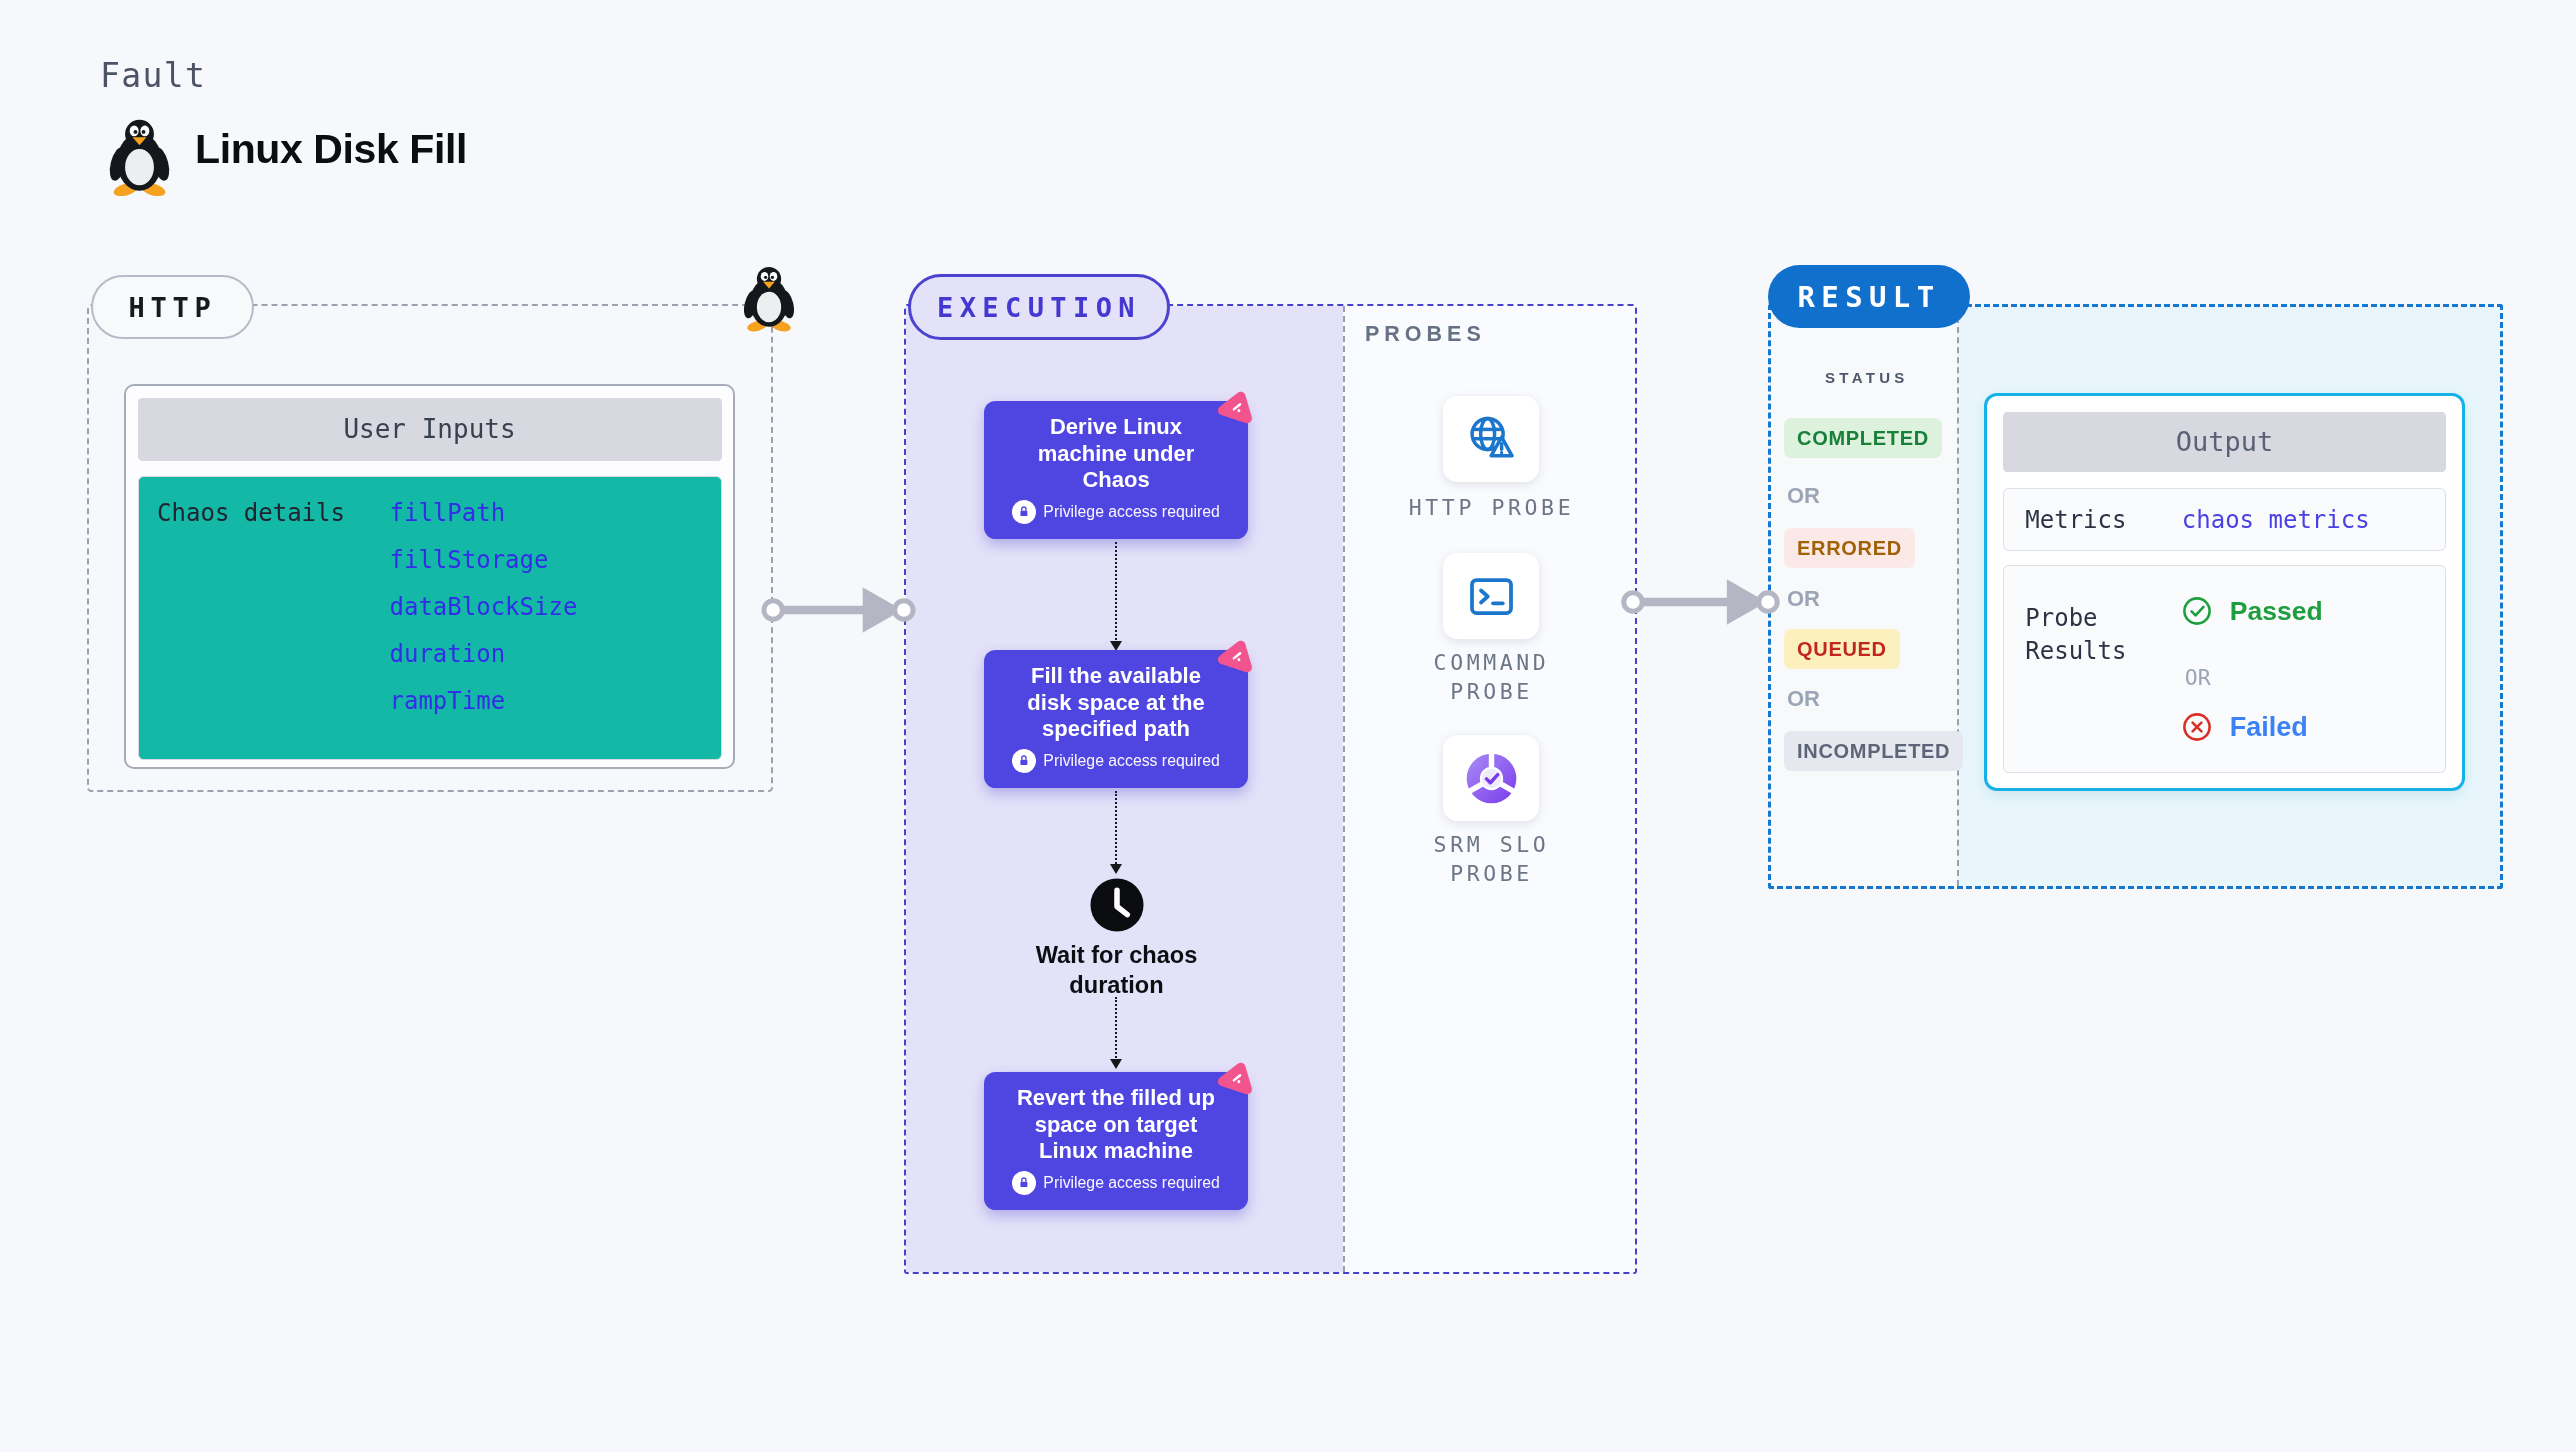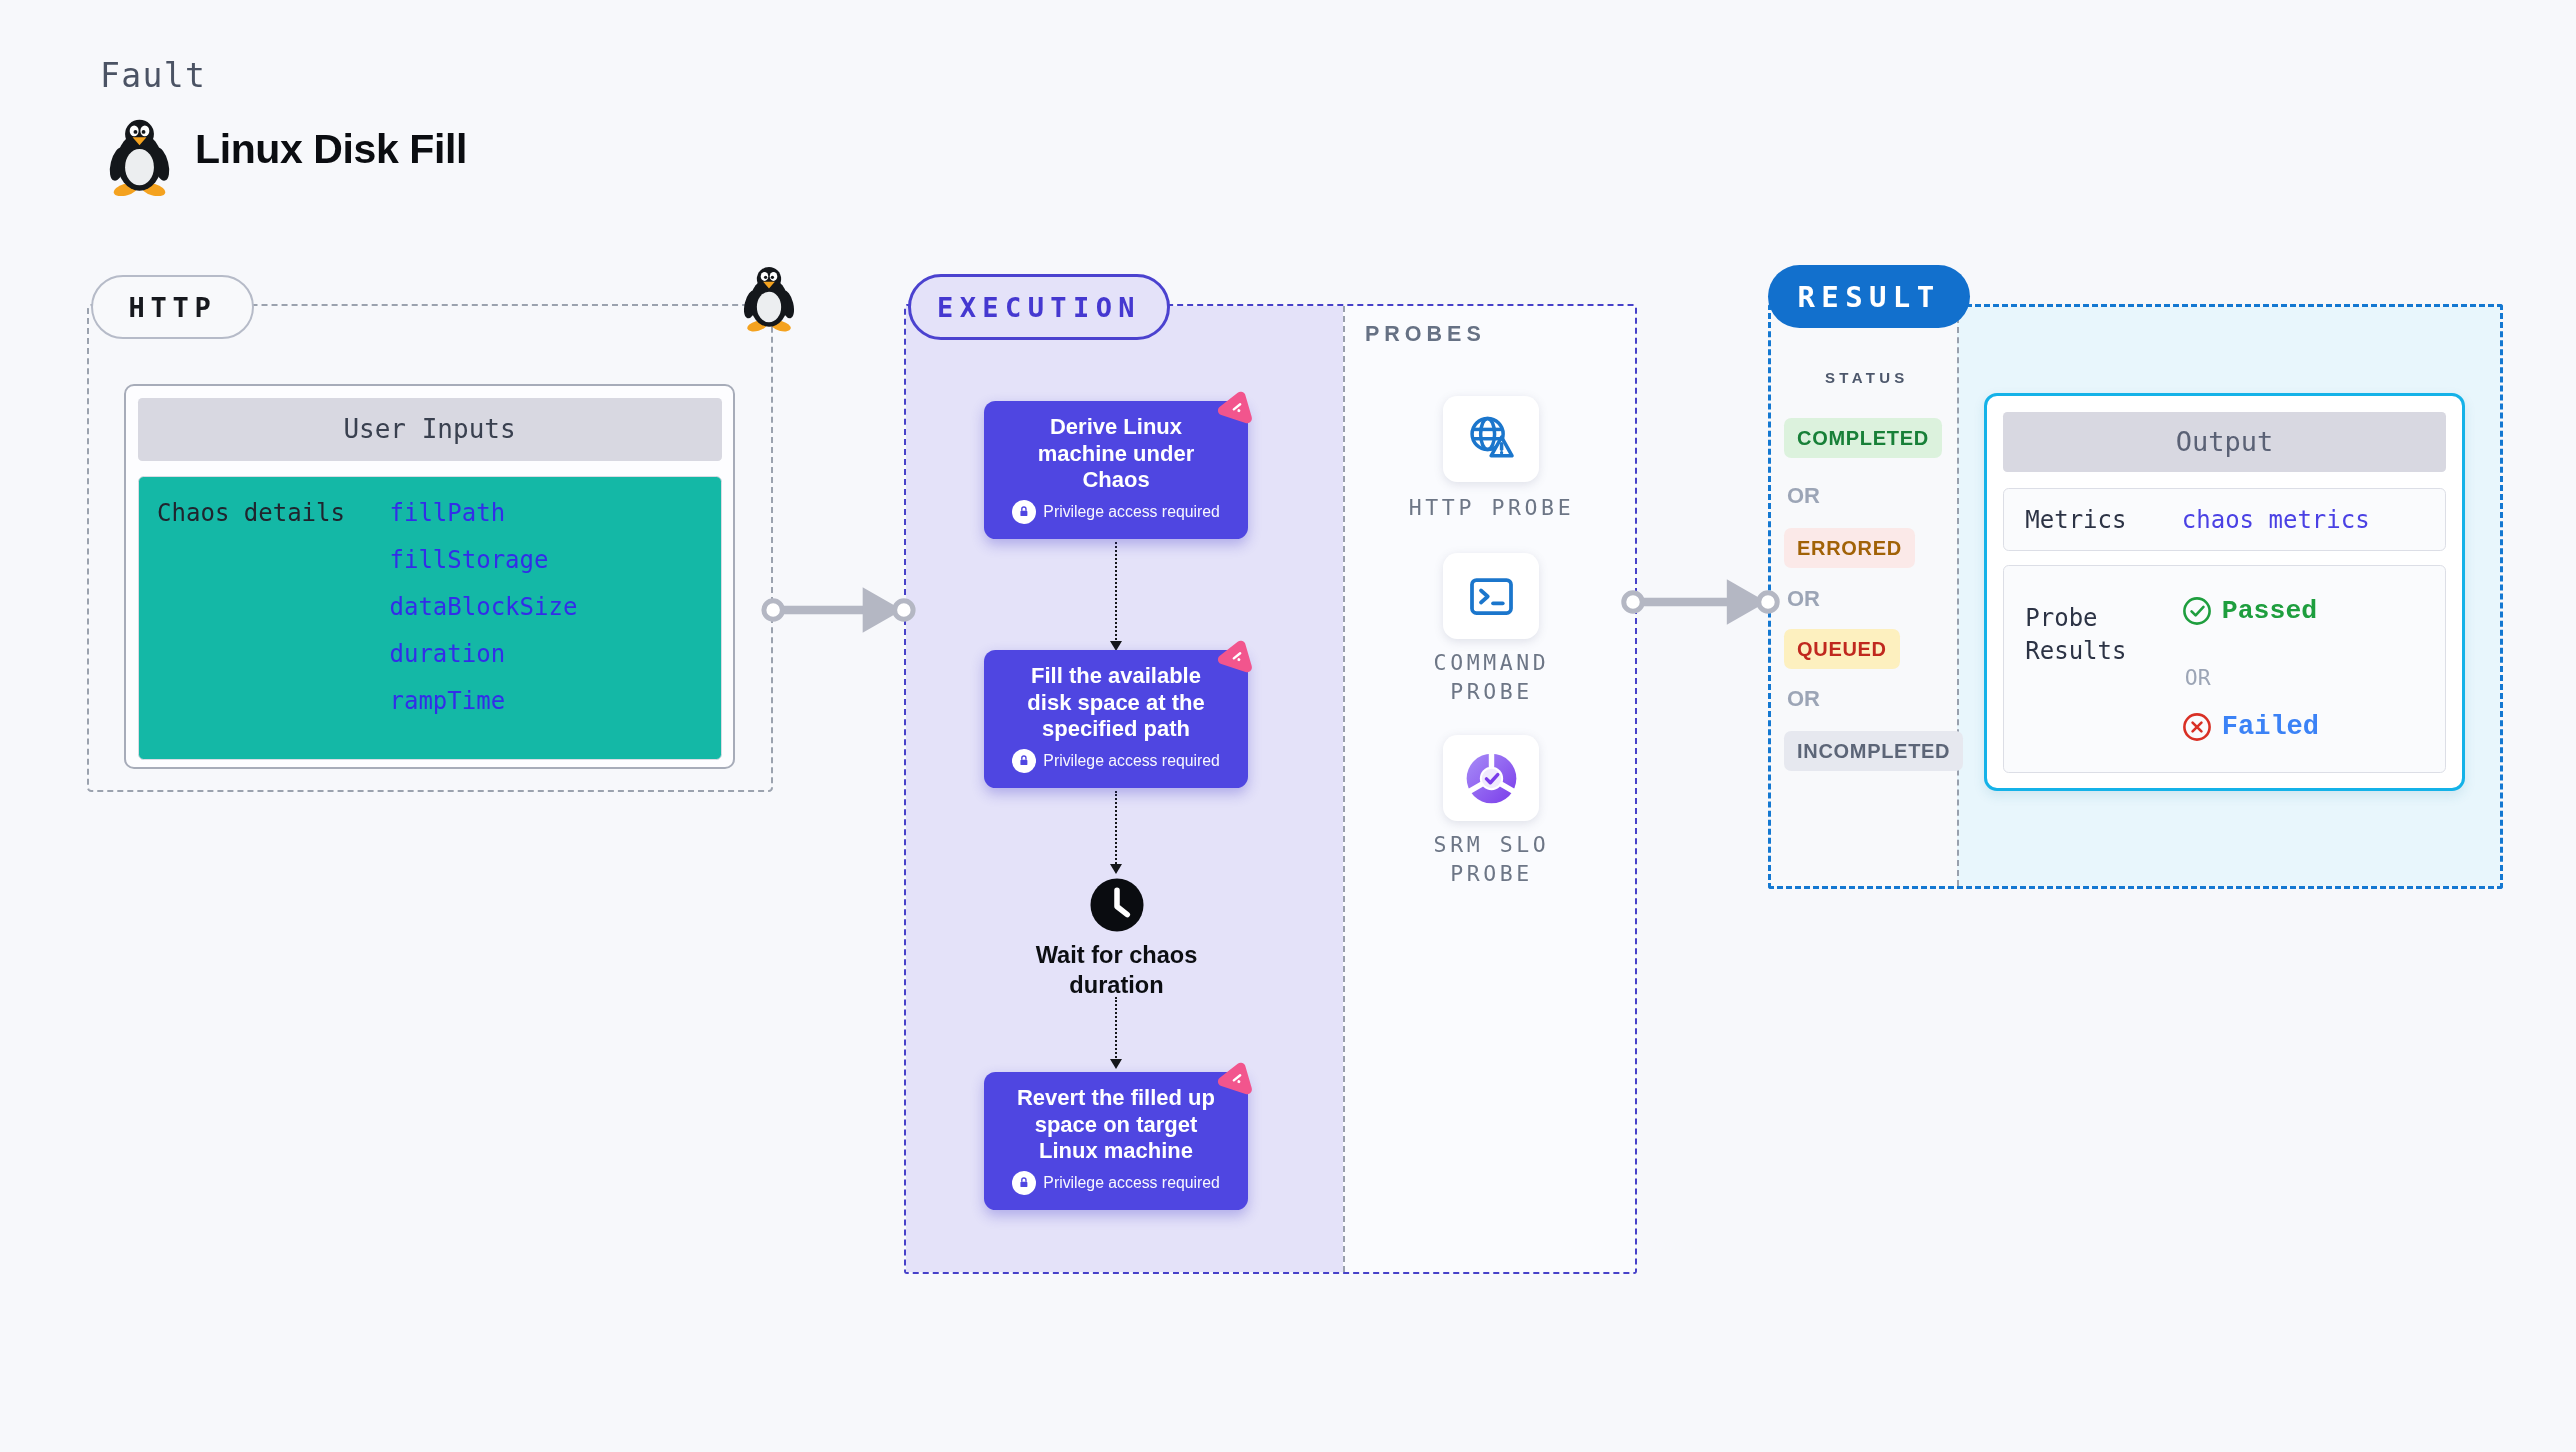--- a/index.html
+++ b/index.html
@@ -88,21 +88,21 @@
                box-shadow:0 4.3px 11.5px rgba(30,120,160,.12);}
   .output-header{height:60px;background:#d8d8e1;border-radius:4.3px;display:flex;align-items:center;
                  justify-content:center;font-size:27px;color:#5a6175;}
   .output-row{position:relative;margin-top:15.8px;background:#fafbfd;border:1.4px solid #dcdee6;border-radius:5.7px;
               box-sizing:border-box;}
   .row-metrics{height:63px;}
   .row-probes{height:208px;margin-top:14.3px;}
   .metrics-label{left:21.5px;top:17px;font-size:24px;color:#2c3345;}
   .metrics-link{left:178px;top:17px;font-size:24px;color:#4a41e4;cursor:pointer;}
   .probe-results-label{left:21.5px;top:36px;width:129px;font-size:24px;color:#2c3345;line-height:33px;}
-  .pf-row{position:absolute;left:178px;display:flex;align-items:flex-start;gap:10px;font-family:Liberation Mono, monospace;}
+  .pf-row{position:absolute;left:178px;display:flex;align-items:flex-start;gap:18px;}
   .pf-passed{top:30px;}  .pf-failed{top:146px;}
   .pf-or{left:181px;top:99px;font-size:21.5px;color:#9ca5b6;}
   .passed-text{font-size:26.5px;font-weight:700;color:#1e9e3e;}
   .failed-text{font-size:27px;font-weight:700;color:#3b82f6;}
 </style>
 </head>
 <body>
 
 <svg width="0" height="0" style="position:absolute">
   <defs>

